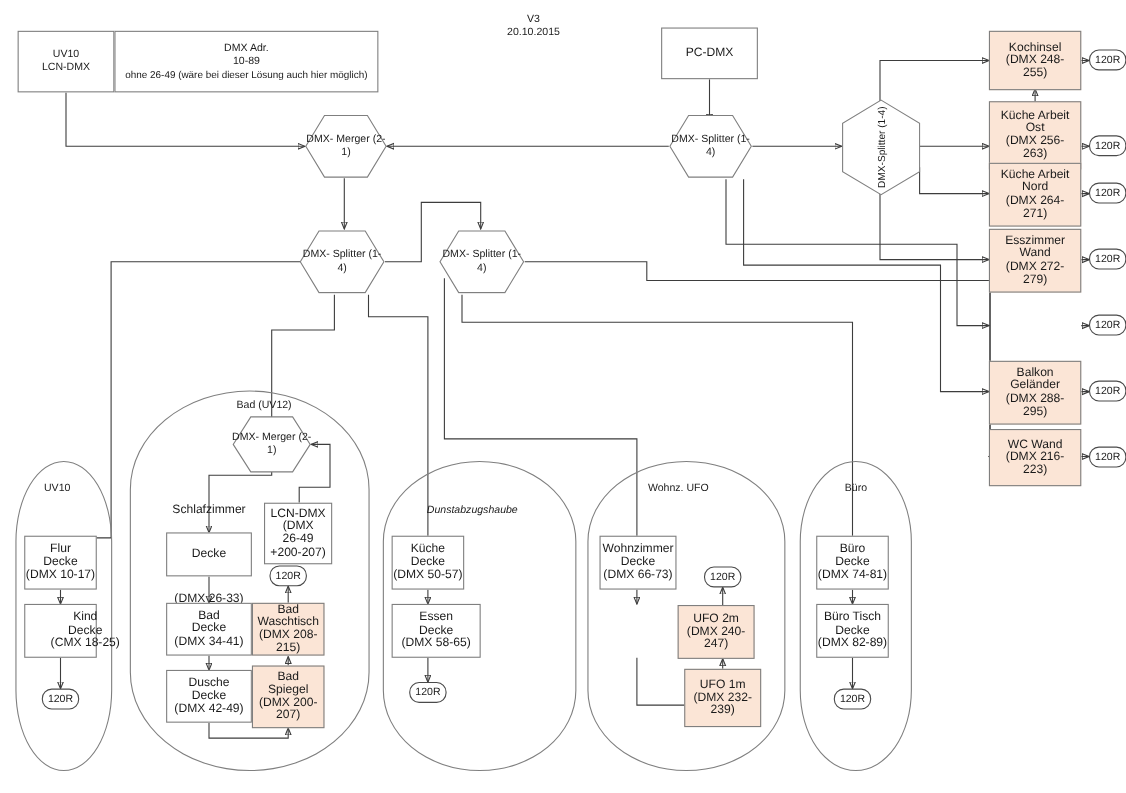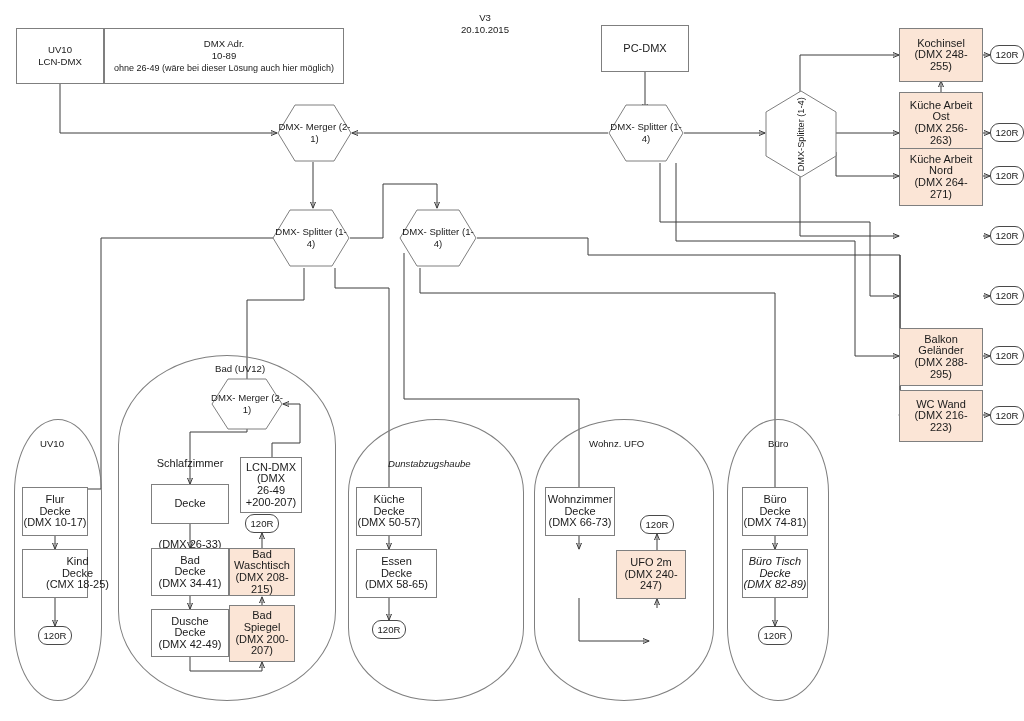--- a/index.html
+++ b/index.html
@@ -24,21 +24,21 @@
   }
   .node.peach{background:#fbe5d6;border-color:#7f7f7f;}
   .node .ln{display:block;white-space:nowrap;}
 
   
   .hdr{font-size:9.6px;line-height:12px;}
 
   
   .hex{
     position:absolute;
-    display:flex;align-items:center;justify-content:center;
+    display:flex;align-items:center;justify-content:flex-start;
     text-align:center;font-size:9.6px;line-height:11.6px;color:#1a1a1a;
   }
   .hex .hexbg{
     position:absolute;left:0;top:0;width:100%;height:100%;
   }
   .hex .hextxt{position:relative;z-index:2;}
   .hex.vert .hextxt{transform:rotate(-90deg);white-space:nowrap;}
 
   
   .pill{
@@ -291,20 +291,26 @@
   <div class="node peach" style="left:899px;top:148px;width:84px;height:58px;">
     <span class="ln">Küche Arbeit</span>
     <span class="ln">Nord</span>
     <span class="ln">(DMX 264-</span>
     <span class="ln">271)</span>
   </div>
   <div class="pill" style="left:990px;top:166px;width:34px;height:19px;">
     <span>120R</span>
   </div>
 
+  <div class="node peach" style="left:899px;top:208px;width:84px;height:58px;">
+    <span class="ln">Esszimmer</span>
+    <span class="ln">Wand</span>
+    <span class="ln">(DMX 272-</span>
+    <span class="ln">279)</span>
+  </div>
   <div class="pill" style="left:990px;top:226px;width:34px;height:19px;">
     <span>120R</span>
   </div>
 
   <div class="pill" style="left:990px;top:286px;width:34px;height:19px;">
     <span>120R</span>
   </div>
 
   <div class="node peach" style="left:899px;top:328px;width:84px;height:58px;">
     <span class="ln">Balkon</span>
@@ -395,30 +401,35 @@
   <div class="node" style="left:545px;top:487px;width:70px;height:49px;">
     <span class="ln">Wohnzimmer</span>
     <span class="ln">Decke</span>
     <span class="ln">(DMX 66-73)</span>
   </div>
   <div class="node peach" style="left:616px;top:550px;width:70px;height:49px;">
     <span class="ln">UFO 2m</span>
     <span class="ln">(DMX 240-</span>
     <span class="ln">247)</span>
   </div>
+  <div class="node peach" style="left:622px;top:608px;width:70px;height:53px;">
+    <span class="ln">UFO 1m</span>
+    <span class="ln">(DMX 232-</span>
+    <span class="ln">239)</span>
+  </div>
   <div class="pill" style="left:640px;top:515px;width:34px;height:19px;">
     <span>120R</span>
   </div>
 
   <div class="node" style="left:742px;top:487px;width:66px;height:49px;">
     <span class="ln">Büro</span>
     <span class="ln">Decke</span>
     <span class="ln">(DMX 74-81)</span>
   </div>
-  <div class="node" style="left:742px;top:549px;width:66px;height:49px;font-style:italic;">
+  <div class="node" style="left:742px;top:549px;width:66px;height:49px;">
     <span class="ln">Büro Tisch</span>
     <span class="ln">Decke</span>
     <span class="ln">(DMX 82-89)</span>
   </div>
   <div class="pill" style="left:758px;top:626px;width:34px;height:19px;">
     <span>120R</span>
   </div>
 
 </div>
 

